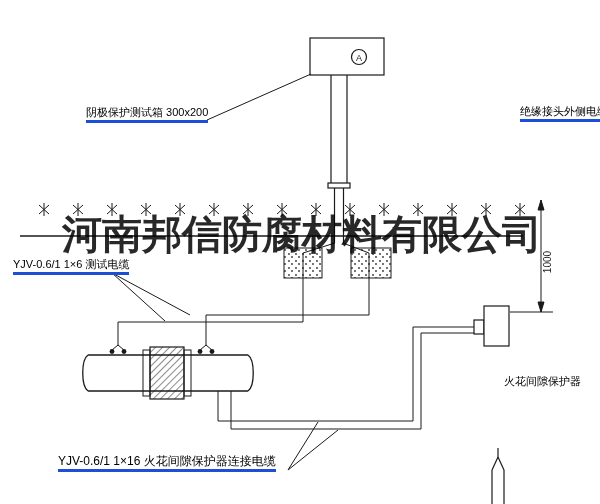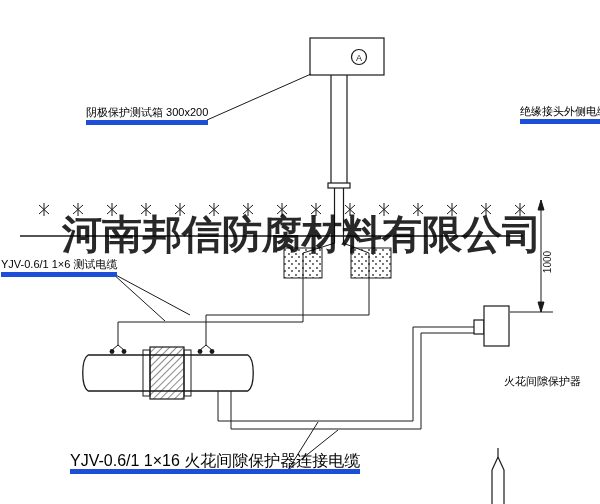--- a/index.html
+++ b/index.html
@@ -5,26 +5,26 @@
   html,body{margin:0;padding:0;background:#fff;}
   .canvas{
     position:relative;width:600px;height:504px;background:#fff;overflow:hidden;
     font-family:"Liberation Sans",sans-serif;
   }
   .canvas svg{position:absolute;left:0;top:0;}
   .label{
     position:absolute;font-size:11px;color:#000;white-space:nowrap;line-height:14px;
     font-family:"Liberation Sans",sans-serif;
   }
-  .underlined{border-bottom:5px solid #1d4ed8;padding-bottom:1px;}
+  .underlined{border-bottom:3px solid #1d4ed8;padding-bottom:1px;}
   .label-test-box{left:86px;top:105px;}
   .label-outer-cable{left:520px;top:104px;}
-  .label-test-cable{left:1px;top:257px;}
+  .label-test-cable{left:13px;top:257px;}
   .label-spark-protector{left:504px;top:374px;border:none;}
-  .label-spark-cable{left:70px;top:454px;font-size:16px;}
+  .label-spark-cable{left:58px;top:454px;font-size:12px;}
   .watermark{
     position:absolute;left:62px;top:212px;white-space:nowrap;
     font-family:"DejaVu Serif",serif;font-weight:bold;font-size:40px;
     color:#000;opacity:.84;letter-spacing:0px;line-height:44px;
   }
 </style>
 </head>
 <body>
 
 <div class="canvas">

